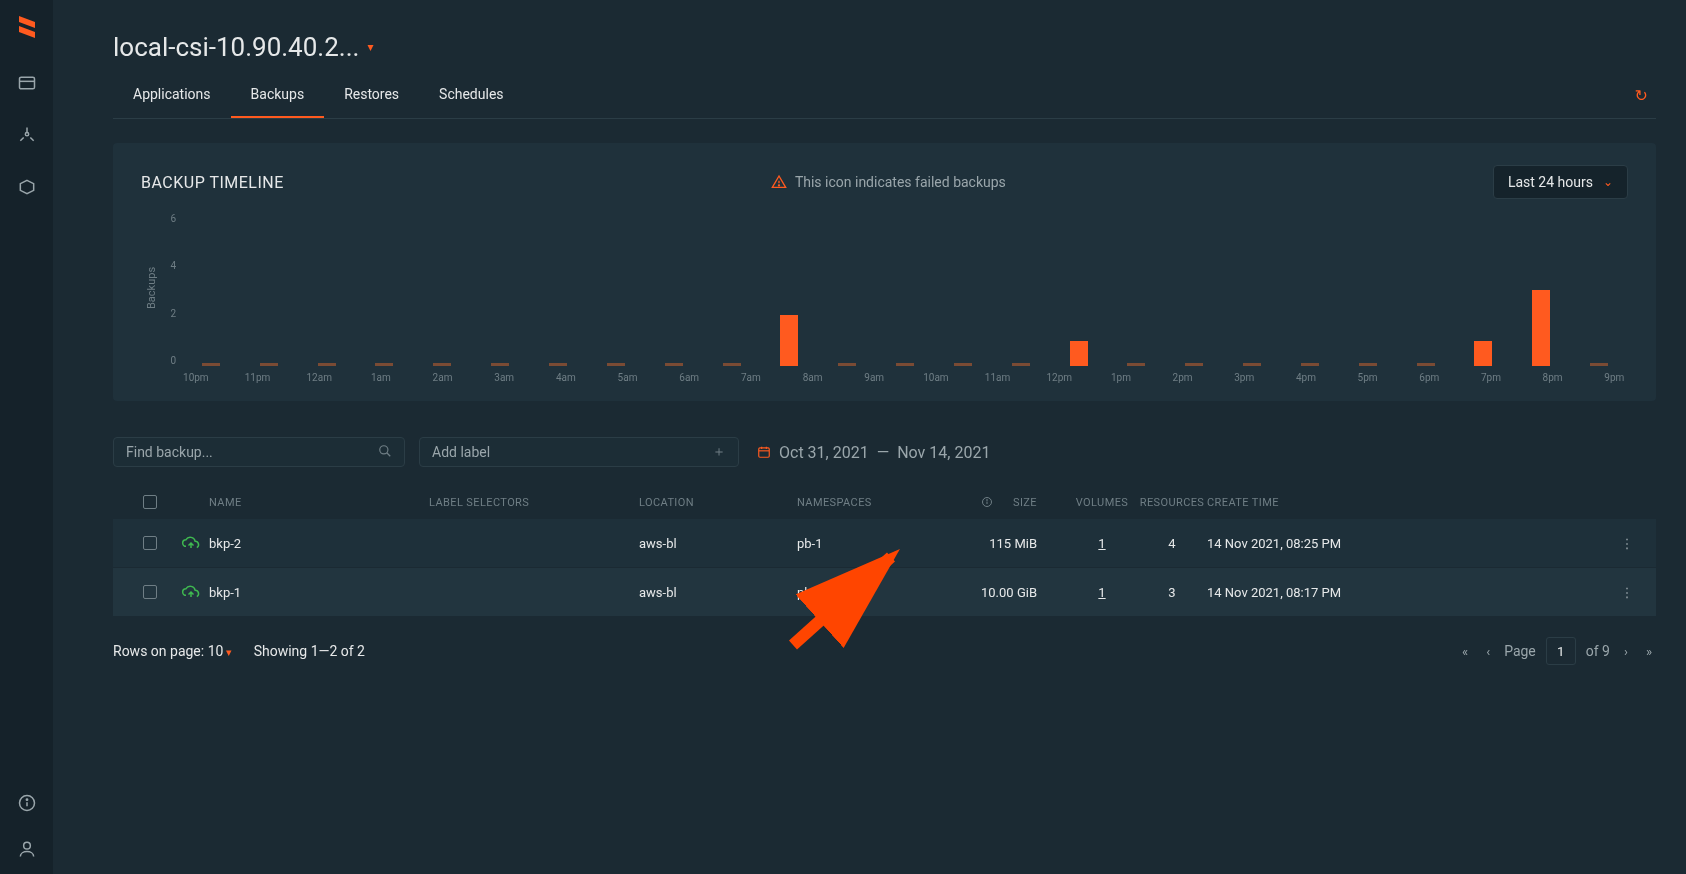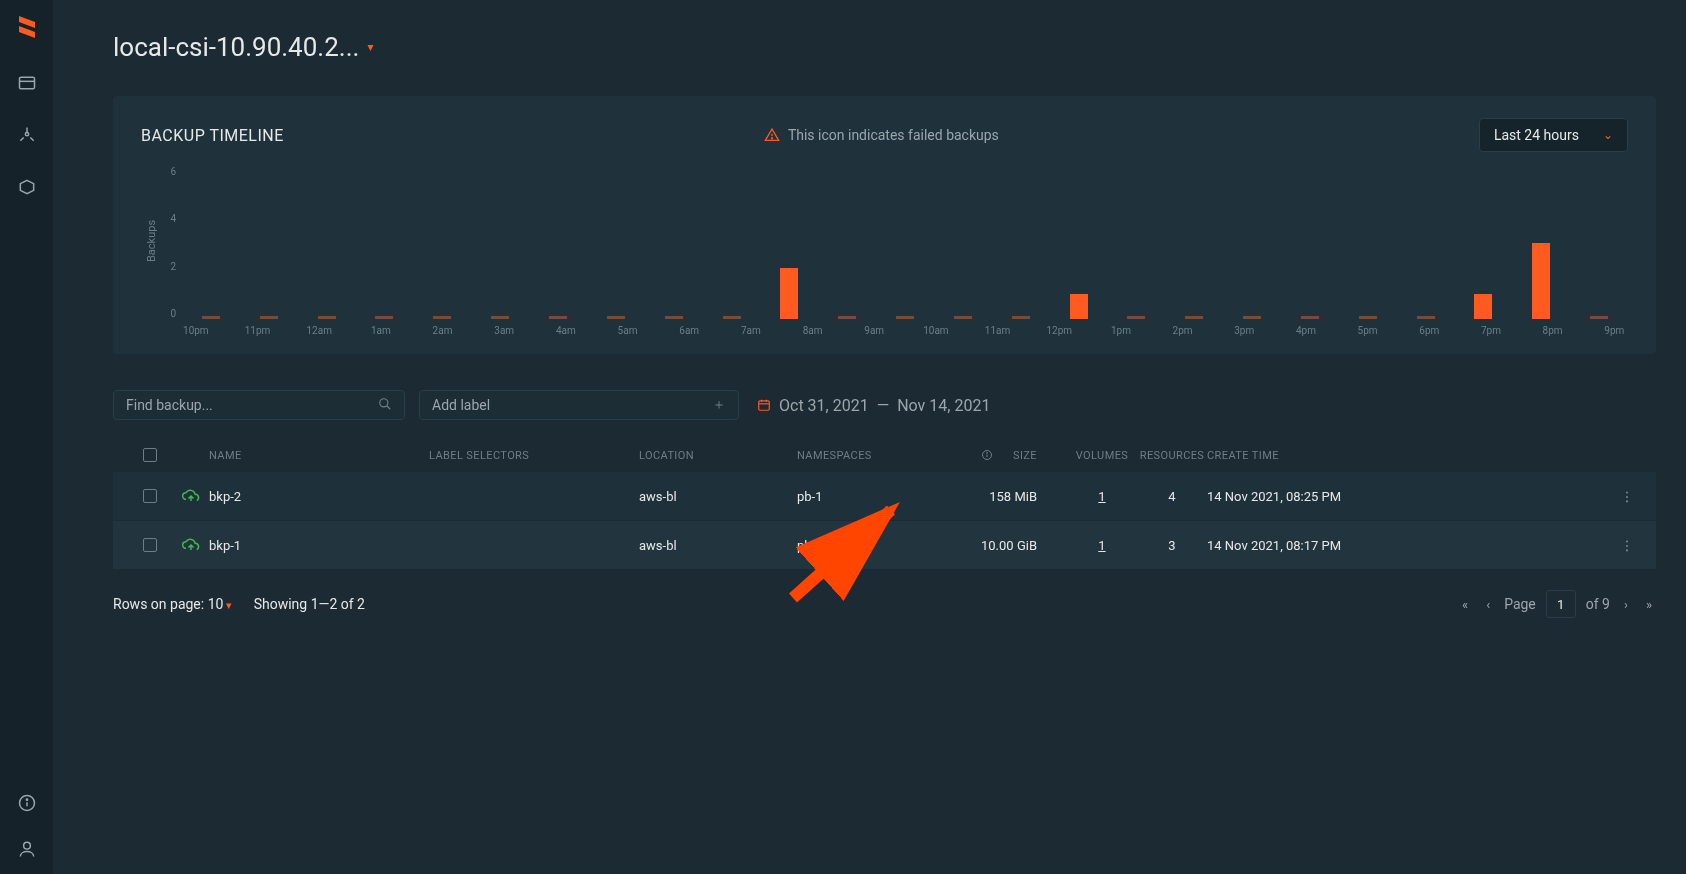--- a/index.html
+++ b/index.html
@@ -36,21 +36,21 @@
   .tabs{display:flex;gap:0;}
   .tab{padding:14px 20px;color:var(--text);cursor:pointer;font-size:14px;}
   .tab.active{border-bottom:2px solid var(--accent);}
   .refresh{color:var(--accent);cursor:pointer;padding:8px;font-size:16px;}
   
   .timeline-panel{background:var(--bg-panel);margin-top:24px;padding:22px 28px 18px 28px;border-radius:4px;}
   .tl-header{display:flex;align-items:center;justify-content:space-between;gap:20px;}
   .tl-title{font-size:16px;letter-spacing:0.5px;color:var(--text);font-weight:400;}
   .tl-hint{display:flex;align-items:center;gap:8px;color:var(--text-dim);font-size:14px;}
   .tl-hint svg{color:var(--accent);width:16px;height:16px;}
-  .tl-range{background:#15232b;border:1px solid var(--border);border-radius:4px;padding:8px 14px;display:flex;align-items:center;gap:24px;color:var(--text);font-size:14px;cursor:pointer;text-align:center;}
+  .tl-range{background:#15232b;border:1px solid var(--border);border-radius:4px;padding:8px 14px;display:flex;align-items:center;gap:10px;color:var(--text);font-size:14px;cursor:pointer;text-align:center;}
   .tl-range .chev2{color:var(--accent);font-size:12px;}
   
   .chart-wrap{display:flex;margin-top:14px;height:170px;}
   .y-axis-label{writing-mode:vertical-rl;transform:rotate(180deg);font-size:11px;color:var(--text-dimmer);text-align:center;padding:0 4px;margin-bottom:20px;}
   .chart-grid{flex:1;display:flex;flex-direction:column;}
   .chart-area{flex:1;display:flex;align-items:flex-end;position:relative;padding-left:20px;}
   .y-ticks{position:absolute;left:0;top:0;bottom:0;display:flex;flex-direction:column;justify-content:space-between;font-size:10px;color:var(--text-dimmer);text-align:right;width:14px;}
   .bars-row{flex:1;display:flex;align-items:flex-end;height:100%;}
   .hour-col{flex:1;display:flex;flex-direction:column;align-items:center;height:100%;justify-content:flex-end;}
   .bar{width:18px;background:var(--accent);}
@@ -137,20 +137,29 @@
   </div>
 
   <div class="main">
     <div class="breadcrumb-row">
       <div class="breadcrumb">
         <span>local-csi-10.90.40.2...</span>
         <span class="chev">▾</span>
       </div>
     </div>
 
+    <div class="tabs-row">
+      <div class="tabs">
+        <div class="tab">Applications</div>
+        <div class="tab active">Backups</div>
+        <div class="tab">Restores</div>
+        <div class="tab">Schedules</div>
+      </div>
+      <div class="refresh">↻</div>
+    </div>
 
     <div class="timeline-panel">
       <div class="tl-header">
         <div class="tl-title">BACKUP TIMELINE</div>
         <div class="tl-hint">
           <svg viewBox="0 0 24 24" fill="none" stroke="currentColor" stroke-width="2">
               <path d="M12 3L2 20h20L12 3z"></path>
               <line x1="12" y1="10" x2="12" y2="14"></line>
               <circle cx="12" cy="17" r="0.8" fill="currentColor"></circle>
             </svg>
@@ -338,21 +347,21 @@
     <div class="col-status cloud-ico">
       <svg width="20" height="20" viewBox="0 0 24 24" fill="none" stroke="currentColor" stroke-width="1.8">
                 <path d="M6 16a4 4 0 010-8 6 6 0 0111 2 4 4 0 012 7.5"></path>
                 <path d="M12 18v-6M9 15l3-3 3 3"></path>
               </svg>
     </div>
     <div class="col-name">bkp-2</div>
     <div class="col-labels"></div>
     <div class="col-location">aws-bl</div>
     <div class="col-ns">pb-1</div>
-    <div class="col-size">158 MiB</div>
+    <div class="col-size">115 MiB</div>
     <div class="col-vol"><span class="underline">1</span></div>
     <div class="col-res">4</div>
     <div class="col-time">14 Nov 2021, 08:25 PM</div>
     <div class="col-menu">⋮</div>
           </div>
           <div class="trow">
     <div class="col-check">
               <div class="chk"></div>
             </div>
     <div class="col-status cloud-ico">

